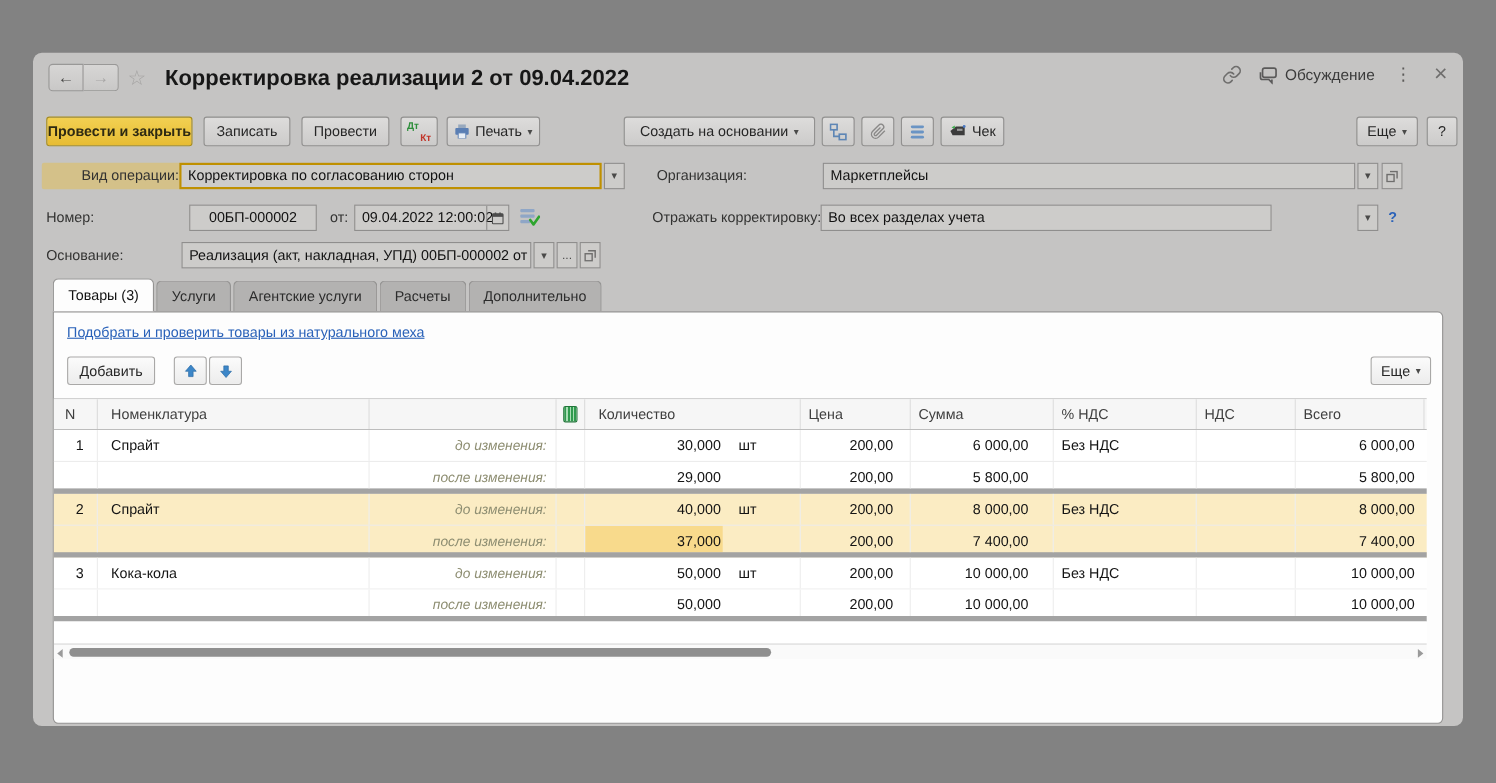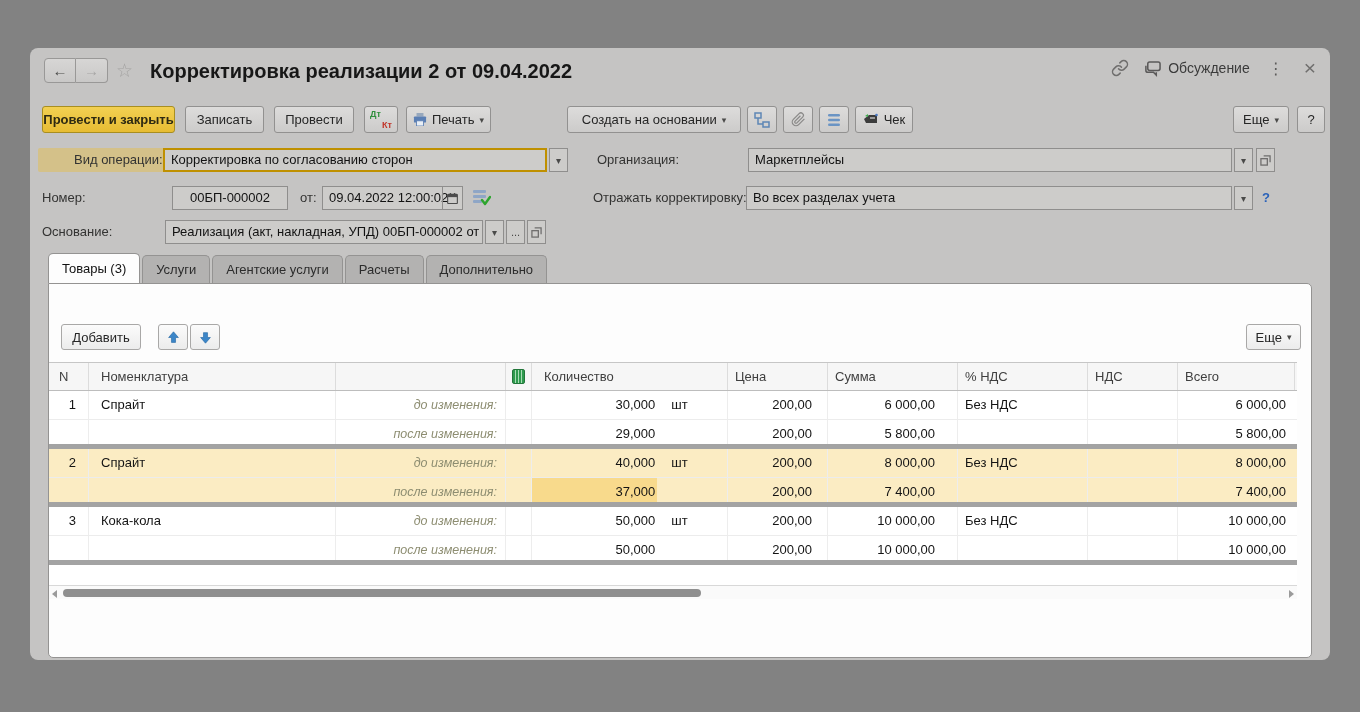--- a/index.html
+++ b/index.html
@@ -231,21 +231,21 @@
       </div>
       <span style="position:absolute;left:442px;top:141px;">
         <svg width="19" height="17" viewBox="0 0 19 17">
           <rect x="1" y="1" width="13" height="3" rx="1" fill="#8fa6c6"></rect>
           <rect x="1" y="6" width="13" height="3" rx="1" fill="#8fa6c6"></rect>
           <rect x="1" y="11" width="9" height="3" rx="1" fill="#8fa6c6"></rect>
           <path d="M10 11 L13 15 L18 8" fill="none" stroke="#2ea52e" stroke-width="2.4" stroke-linecap="round" stroke-linejoin="round"></path>
         </svg>
       </span>
       <span class="flabel" style="left:563px;top:138px;">Отражать корректировку:</span>
-      <div class="input" style="left:716px;top:138px;width:486px;">Во всех разделах учета</div>
+      <div class="input" style="left:716px;top:138px;width:410px;">Во всех разделах учета</div>
       <div class="sqbtn" style="left:1204px;top:138px;">
           <span>▾</span>
         </div>
       <span class="help-link" style="left:1232px;top:138px;">?</span>
     </div>
 
     <div>
       <span class="flabel" style="left:12px;top:172px;">Основание:</span>
       <div class="input" style="left:135px;top:172px;width:318px;">Реализация (акт, накладная, УПД) 00БП-000002 от 09.</div>
       <div class="sqbtn" style="left:455px;top:172px;">
@@ -264,20 +264,21 @@
 
     <div class="tabs">
       <div class="tab active">Товары (3)</div>
       <div class="tab">Услуги</div>
       <div class="tab">Агентские услуги</div>
       <div class="tab">Расчеты</div>
       <div class="tab">Дополнительно</div>
     </div>
 
     <div class="panel">
+      <a class="furlink">Подобрать и проверить товары из натурального меха</a>
       <div class="pbtn" style="left:12px;width:80px;">
           <span>Добавить</span>
         </div>
       <div class="pbtn" style="left:109px;width:30px;padding:0;">
         <svg width="13" height="13" viewBox="0 0 16 16">
           <path d="M8 1 L14 8 H10.5 V14 H5.5 V8 H2 Z" fill="#3c86c8" stroke="#2a6aa5" stroke-width="0.8"></path>
         </svg>
       </div>
       <div class="pbtn" style="left:141px;width:30px;padding:0;">
         <svg width="13" height="13" viewBox="0 0 16 16">

